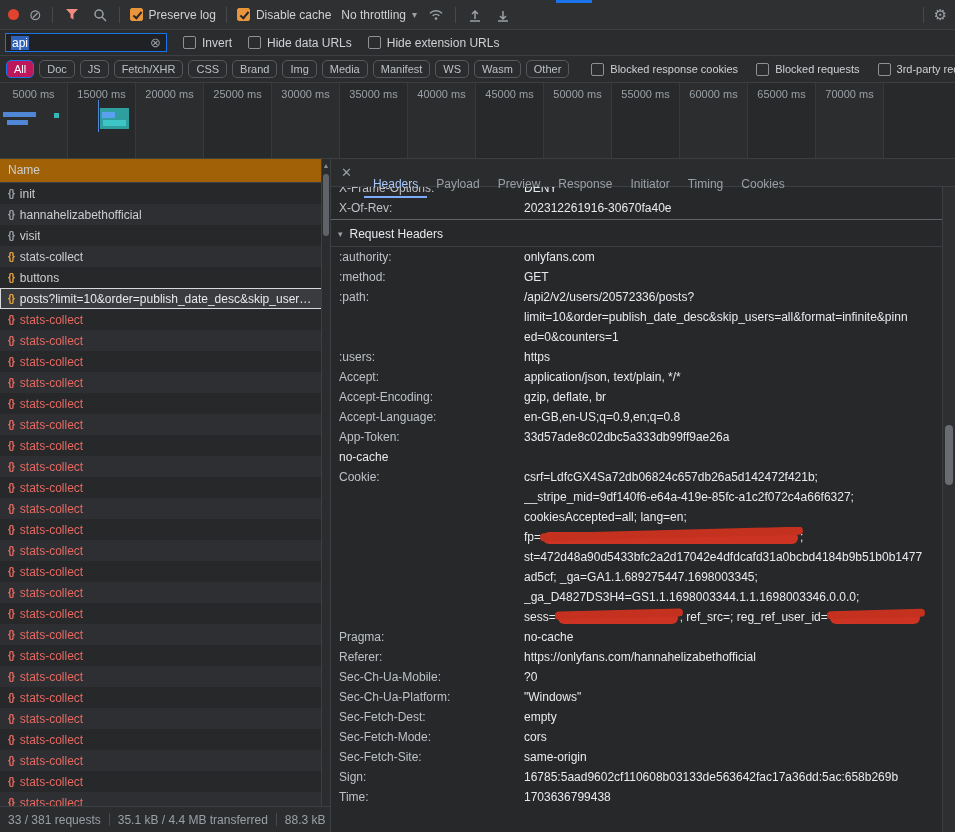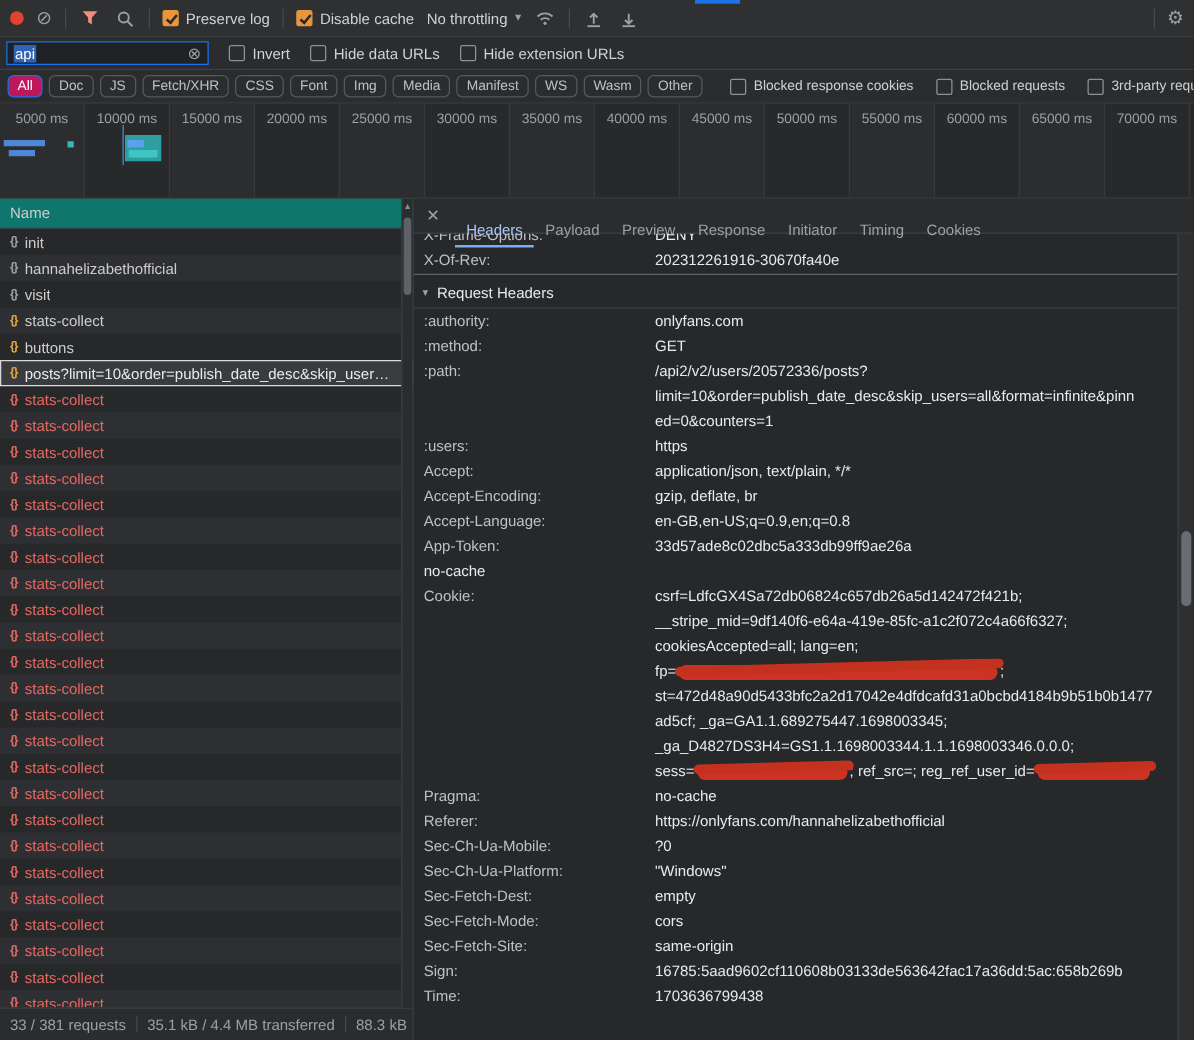--- a/index.html
+++ b/index.html
@@ -42,21 +42,21 @@
   .timeline { position: relative; height: 76px; border-bottom: 1px solid #3c3f43; background: #28292b; overflow: hidden; }
   .tl-cols { display: flex; height: 100%; }
   .tl-col { flex: 0 0 68px; border-right: 1px solid #38393c; padding-top: 4px; text-align: center; }
   .tl-col:nth-child(odd) { background: #2c2d2f; }
   .tl-label { font-size: 11px; color: #9aa0a6; white-space: nowrap; }
   .tl-bar { position: absolute; }
 
   
   .main { display: flex; height: 673px; }
   .left { position: relative; width: 330px; display: flex; flex-direction: column; }
-  .name-header { height: 24px; line-height: 23px; padding-left: 8px; border-bottom: 1px solid #3c3f43; background: #0f766e; color: #cdcdcd; }
+  .name-header { height: 24px; line-height: 23px; padding-left: 8px; border-bottom: 1px solid #3c3f43; background: #a16207; color: #cdcdcd; }
   .req-rows { flex: 1; overflow: hidden; }
   .req-row { display: flex; align-items: center; gap: 6px; height: 21px; padding-left: 8px; white-space: nowrap; overflow: hidden; }
   .req-row:nth-child(even) { background: #2e2f32; }
   .req-icon { font-size: 10px; font-weight: bold; letter-spacing: -1px; color: #9aa0a6; flex: 0 0 auto; }
   .req-row.xhr .req-icon, .req-row.selected .req-icon { color: #e8a33d; }
   .req-row.error { color: #e46962; }
   .req-row.error .req-icon { color: #e46962; }
   .req-row.selected { background: #393b3e; outline: 1px solid #d7d9dc; outline-offset: -1px; color: #e8eaed; }
   .req-name { overflow: hidden; }
   .status-bar { height: 26px; border-top: 1px solid #3c3f43; background: #2b2c2e; display: flex; align-items: center; gap: 8px; padding: 0 8px; font-size: 12px; color: #9aa0a6; white-space: nowrap; overflow: hidden; }
@@ -166,21 +166,21 @@
     </label>
   </div>
 
   <div class="types-row">
     <div class="pill-list">
         <div class="pill active">All</div>
         <div class="pill">Doc</div>
         <div class="pill">JS</div>
         <div class="pill">Fetch/XHR</div>
         <div class="pill">CSS</div>
-        <div class="pill">Font</div>
+        <div class="pill">Brand</div>
         <div class="pill">Img</div>
         <div class="pill">Media</div>
         <div class="pill">Manifest</div>
         <div class="pill">WS</div>
         <div class="pill">Wasm</div>
         <div class="pill">Other</div>
       </div>
     <div class="types-cbs">
         <label class="cb">
           <span class="box"></span>
@@ -193,21 +193,20 @@
         <label class="cb">
           <span class="box"></span>
           <span>3rd-party requests</span>
         </label>
       </div>
   </div>
 
   <div class="timeline">
     <div class="tl-cols">
         <div class="tl-col"><span class="tl-label">5000 ms</span></div>
-        <div class="tl-col"><span class="tl-label">10000 ms</span></div>
         <div class="tl-col"><span class="tl-label">15000 ms</span></div>
         <div class="tl-col"><span class="tl-label">20000 ms</span></div>
         <div class="tl-col"><span class="tl-label">25000 ms</span></div>
         <div class="tl-col"><span class="tl-label">30000 ms</span></div>
         <div class="tl-col"><span class="tl-label">35000 ms</span></div>
         <div class="tl-col"><span class="tl-label">40000 ms</span></div>
         <div class="tl-col"><span class="tl-label">45000 ms</span></div>
         <div class="tl-col"><span class="tl-label">50000 ms</span></div>
         <div class="tl-col"><span class="tl-label">55000 ms</span></div>
         <div class="tl-col"><span class="tl-label">60000 ms</span></div>

